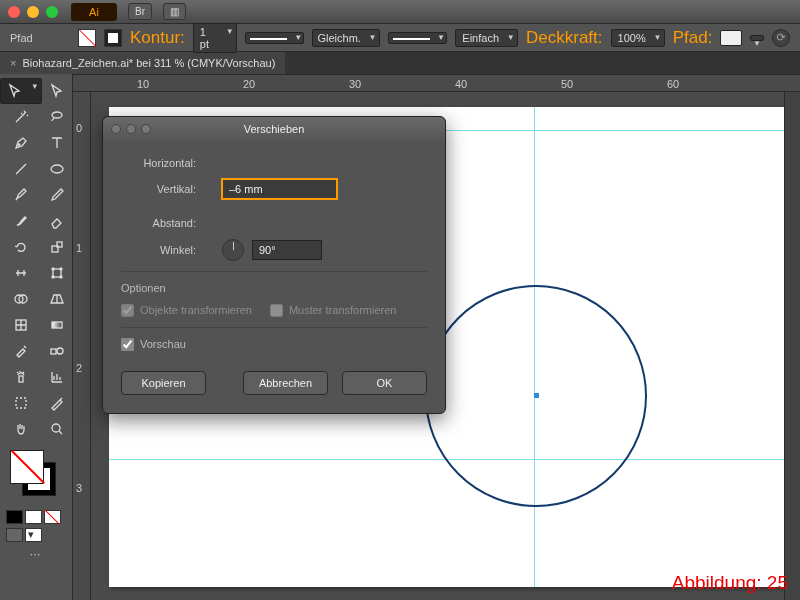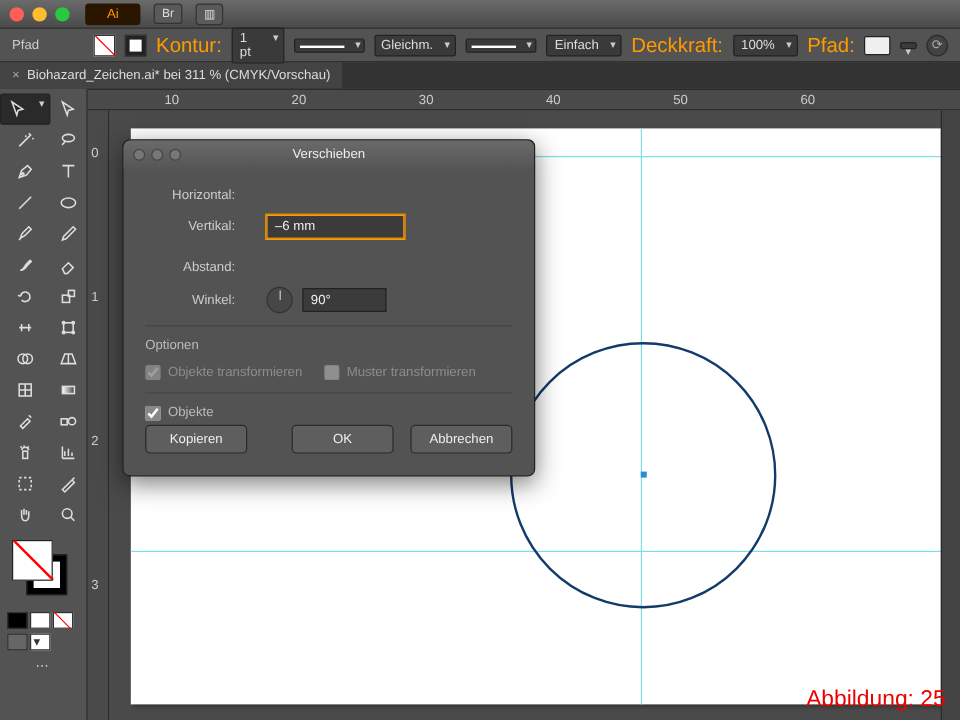--- a/index.html
+++ b/index.html
@@ -72,21 +72,21 @@
 .row{display:flex;align-items:center;margin-bottom:10px}
 .row label{width:75px;text-align:right;margin-right:26px;color:#ccc}
 .fld{width:115px;height:20px;background:#3b3b3b;border:1px solid #222;color:#eee;padding:0 6px;font-size:11px}
 .fld.hi{border:1px solid #ff9a00;box-shadow:0 0 0 1px #ff9a00}
 .dial{width:22px;height:22px;border-radius:50%;border:1px solid #333;background:#474747;margin-right:8px;position:relative}
 .dial::after{content:"";position:absolute;top:2px;left:10px;width:1px;height:8px;background:#ccc}
 .sep{height:1px;background:#444;margin:10px 0}
 .chk{display:inline-flex;align-items:flex-start;gap:6px;color:#bbb;margin-right:18px}
 .chk input{accent-color:#888}
 .chk.dis{opacity:.55}
-.btns{display:flex;gap:14px;}
+.btns{display:flex;gap:14px;margin-top:18px}
 .btn{background:#5e5e5e;border:1px solid #2a2a2a;border-radius:4px;padding:5px 0;color:#eee;width:85px;text-align:center}
 .caption{position:absolute;right:12px;bottom:6px;color:#e00;font-size:19px}
 .scroll-v{position:absolute;right:0;top:92px;bottom:0;width:16px;background:#434343;border-left:1px solid #2a2a2a}
 </style>
 </head>
 <body>
 
 <div class="titlebar">
   <div class="dot r"></div>
   <div class="dot y"></div>
@@ -361,24 +361,24 @@
           <span>Objekte transformieren</span>
         </span>
       <span class="chk dis">
           <input type="checkbox" disabled="" style="">
           <span>Muster transformieren</span>
         </span>
     </div>
     <div class="sep"></div>
     <span class="chk">
         <input type="checkbox" checked="" style="">
-        <span>Objekte</span>
+        <span>Vorschau</span>
       </span>
     <div class="btns">
       <div class="btn">Kopieren</div>
       <div style="flex:1"></div>
+      <div class="btn">Abbrechen</div>
       <div class="btn">OK</div>
-      <div class="btn">Abbrechen</div>
     </div>
   </div>
 </div>
 
 <div class="caption">Abbildung: 25</div>
 
 </body></html>

